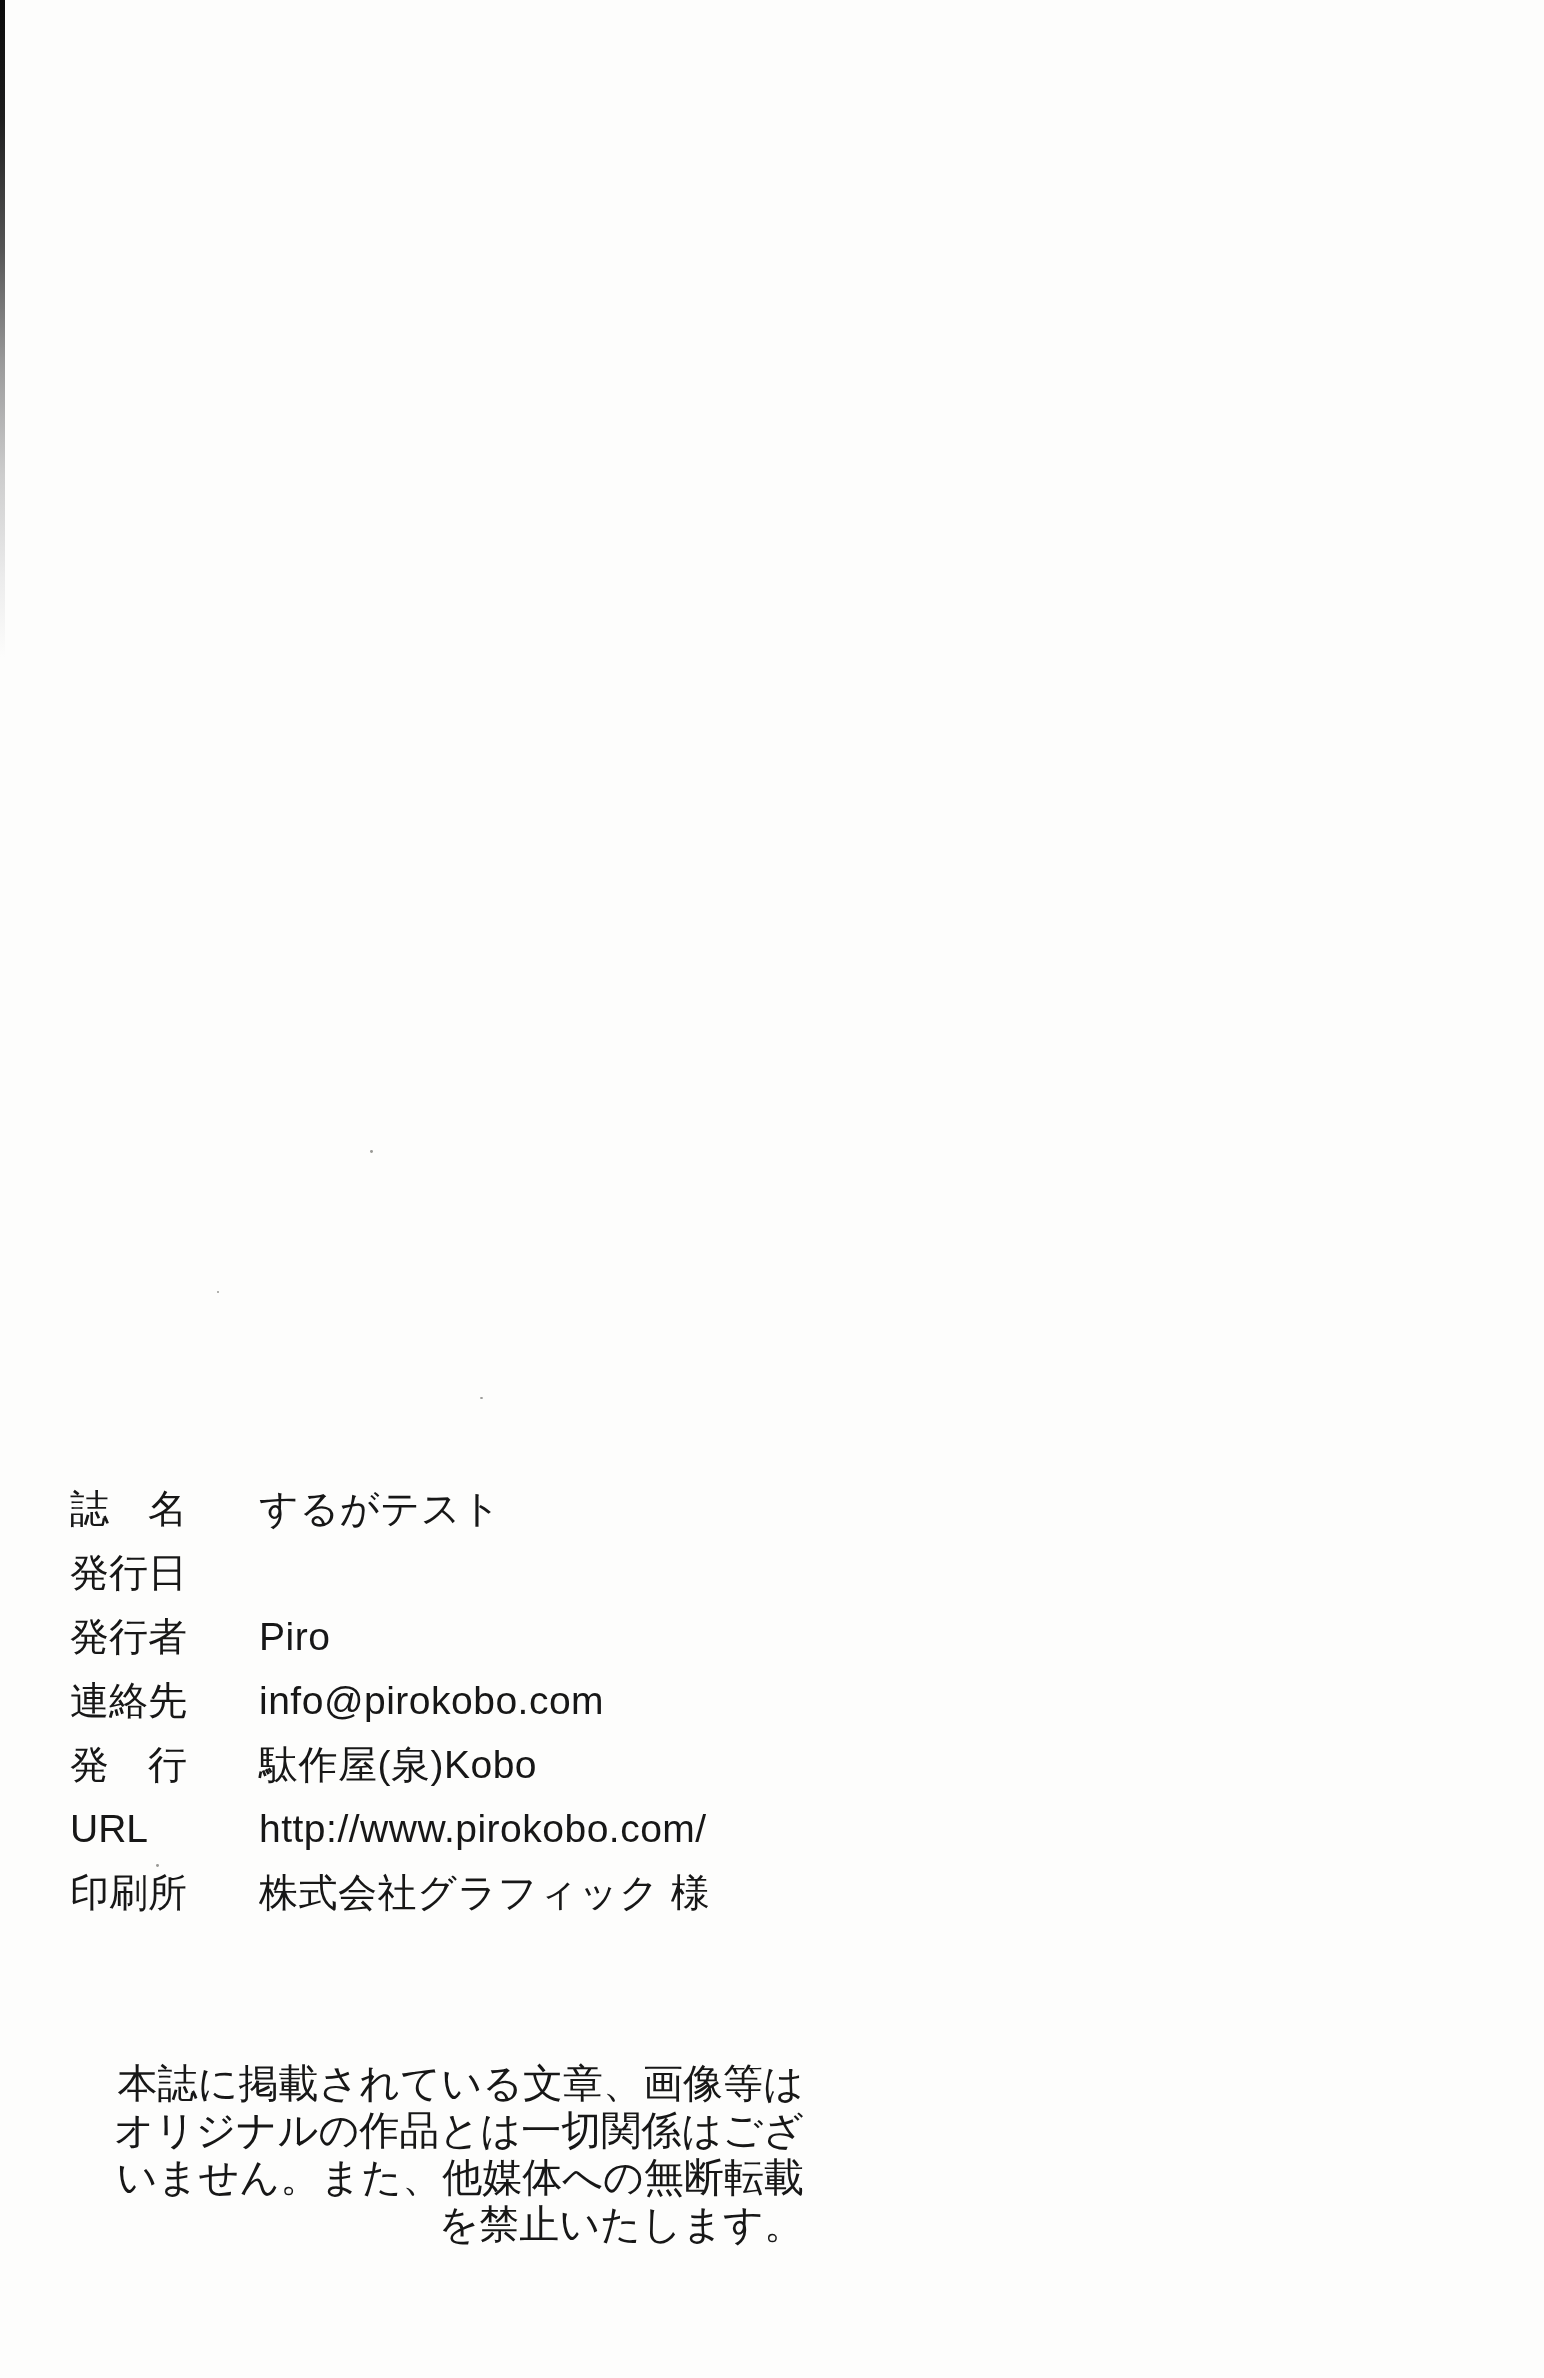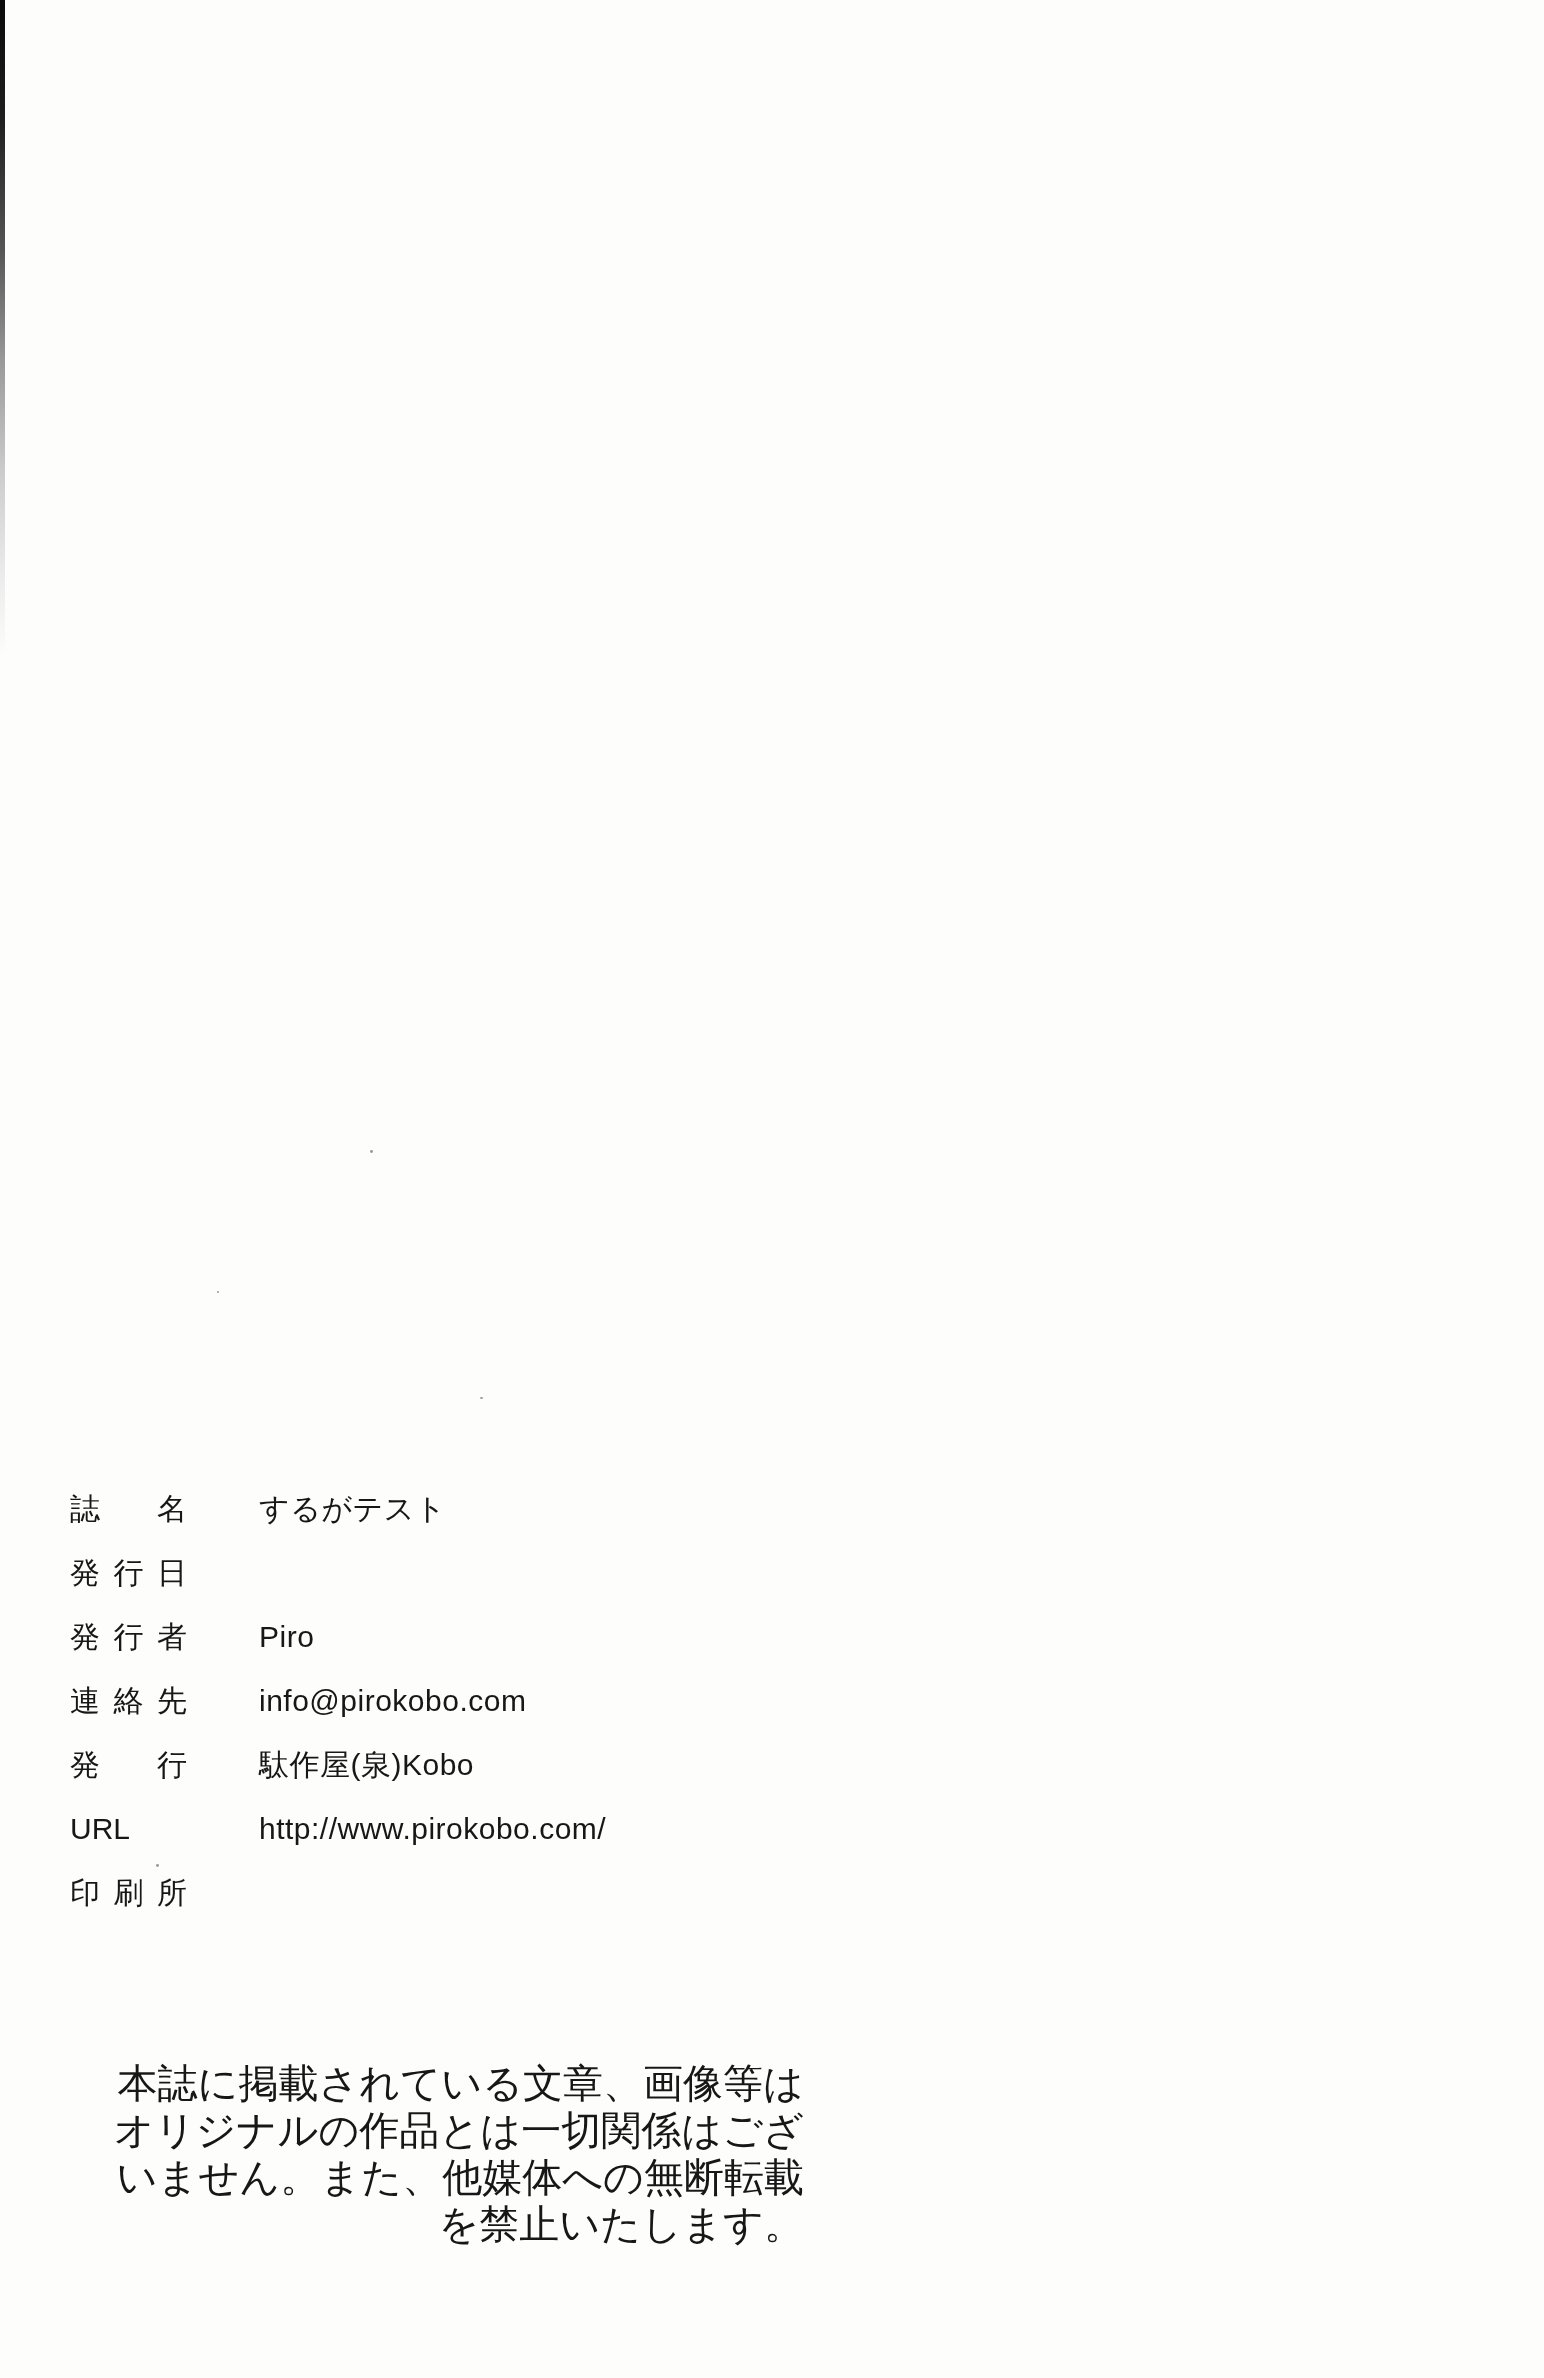--- a/index.html
+++ b/index.html
@@ -31,21 +31,21 @@
   .speck {
     position: absolute;
     background: #9a9a96;
     border-radius: 50%;
   }
   
   #colophon {
     position: absolute;
     left: 70px;
     top: 1477px;
-    font-size: 30px;
+    font-size: 39px;
   }
   .crow {
     display: flex;
     height: 64px;
     align-items: center;
     white-space: nowrap;
   }
   .crow .lbl {
     display: inline-block;
     width: 117px;
@@ -108,20 +108,21 @@
       <span class="val">駄作屋(泉)Kobo</span>
     </div>
 
     <div class="crow">
       <span class="lbl">URL</span>
       <span class="val">http://www.pirokobo.com/</span>
     </div>
 
     <div class="crow">
       <span class="lbl">印刷所</span>
+      <span class="val">株式会社グラフィック 様</span>
     </div>
   </div>
 
   <div id="disclaimer">本誌に掲載されている文章、画像等は
 オリジナルの作品とは一切関係はござ
 いません。また、他媒体への無断転載
 を禁止いたします。</div>
 
 </div>
 

